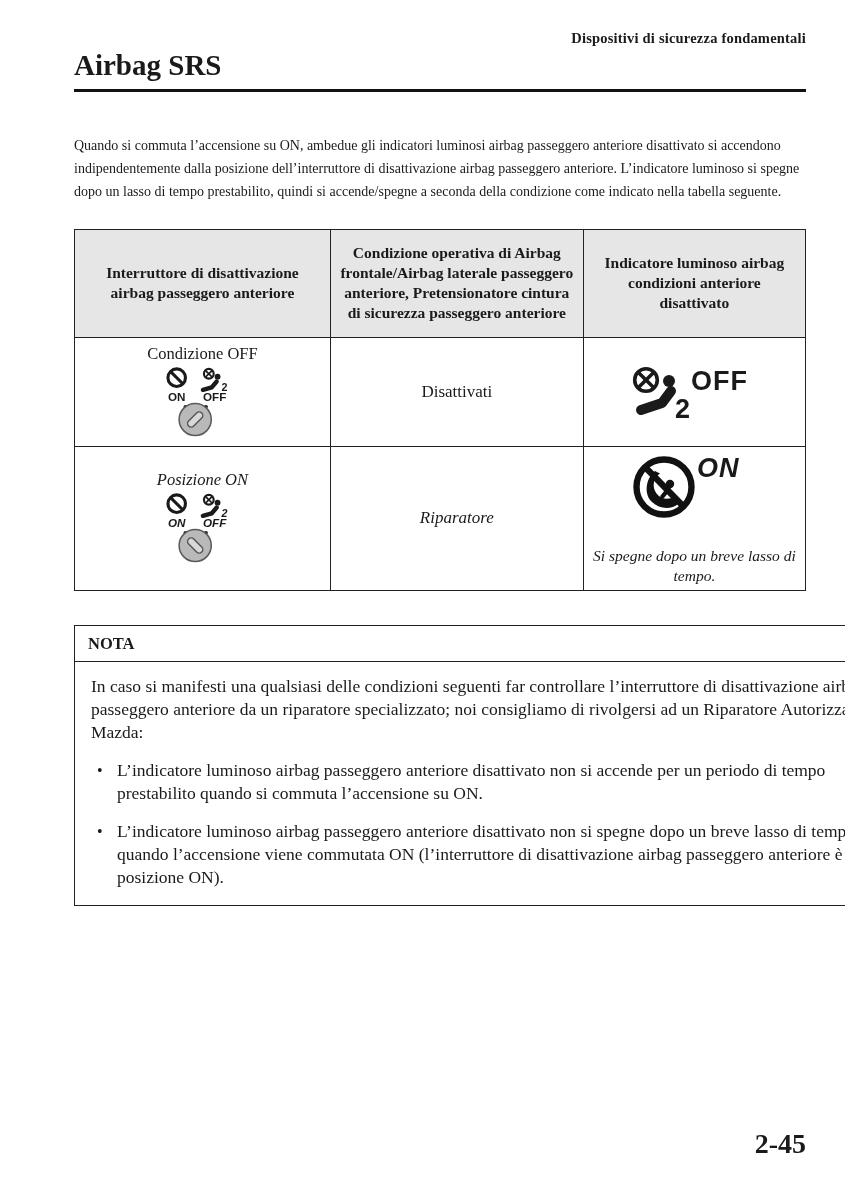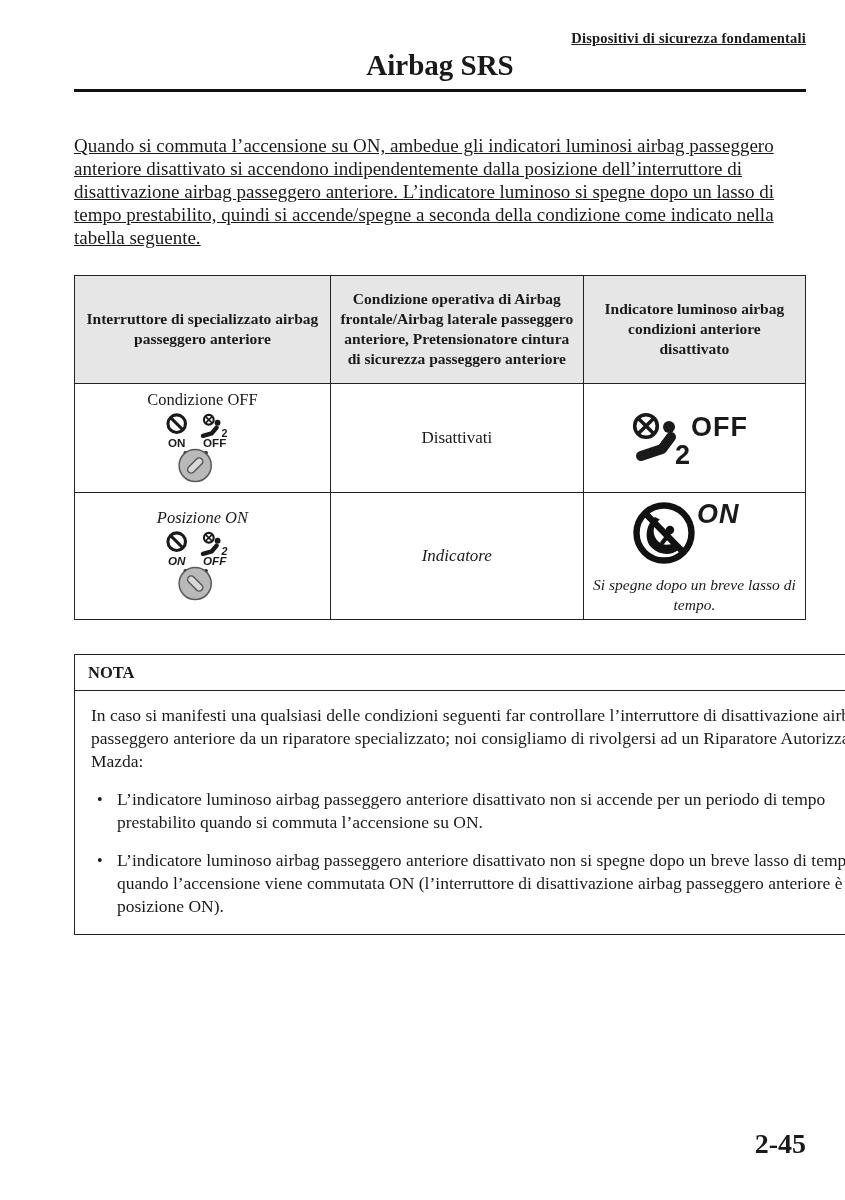--- a/index.html
+++ b/index.html
@@ -14,42 +14,40 @@
     padding: 30px 39px 0 74px;
     overflow: hidden;
   }
 
   
   .kicker {
     text-align: right;
     font-weight: bold;
     font-size: 14.5px;
     letter-spacing: 0.2px;
-    text-decoration: underline;
   }
   .title {
-    text-align: center;
+    text-align: left;
     font-weight: bold;
     font-size: 29px;
     margin-top: 3px;
     line-height: 1.1;
   }
   .title-rule {
     height: 3px;
     background: #111;
     margin-top: 7px;
   }
 
   
   .intro {
     margin-top: 42px;
-    font-size: 19px;
+    font-size: 14px;
     line-height: 23px;
     text-align: left;
-    text-decoration: underline;
   }
 
   
   table.srs {
     margin-top: 26px;
     width: 732px;
     border-collapse: collapse;
     table-layout: fixed;
   }
   table.srs th, table.srs td {
@@ -66,21 +64,21 @@
     height: 108px;
   }
   tr.row-off { height: 100px; }
   tr.row-on  { height: 122px; font-style: italic; }
   td .pos-label { font-size: 16.5px; margin-top: 2px; }
   td.cond { font-size: 17px; }
   .switch-wrap { margin-top: 2px; }
   .ind-caption {
     font-size: 15.5px;
     line-height: 20px;
-    margin-top: 6px;
+    margin-top: 23px;
   }
   .icon-stack { display: flex; flex-direction: column; align-items: center; }
 
   
   .note-box {
     margin-top: 34px;
     width: 828px;
     border: 1.7px solid #222;
   }
   .note-title {
@@ -133,21 +131,21 @@
   <p class="intro">Quando si commuta l’accensione su ON, ambedue gli indicatori luminosi airbag passeggero anteriore disattivato si accendono indipendentemente dalla posizione dell’interruttore di disattivazione airbag passeggero anteriore. L’indicatore luminoso si spegne dopo un lasso di tempo prestabilito, quindi si accende/spegne a seconda della condizione come indicato nella tabella seguente.</p>
 
   <table class="srs">
     <colgroup>
       <col style="width:35%">
       <col style="width:34.6%">
       <col style="width:30.4%">
     </colgroup>
     <tbody>
         <tr>
-      <th>Interruttore di specializzato airbag passeggero anteriore</th>
+      <th>Interruttore di disattivazione airbag passeggero anteriore</th>
       <th>Condizione operativa di Airbag frontale/Airbag laterale passeggero anteriore, Pretensionatore cintura di sicurezza passeggero anteriore</th>
       <th>Indicatore luminoso airbag condizioni anteriore disattivato</th>
     </tr>
 
     <tr class="row-off">
       <td>
         <div class="icon-stack">
           <div class="pos-label">Condizione OFF</div>
           <div class="switch-wrap">
             <svg width="118" height="72" viewBox="0 0 118 74">
@@ -214,21 +212,21 @@
                 <text class="icn-sans" x="79" y="26" font-size="11" fill="#1a1a1a">2</text>
               </g>
               <text class="icn-sans" x="72" y="36" font-size="12" text-anchor="middle" fill="#1a1a1a">OFF</text>
               <circle cx="63" cy="42" r="2" fill="#1a1a1a"></circle>
               <circle cx="52" cy="55" r="16.5" fill="#b9b9b9" stroke="#5a5a5a" stroke-width="1.6"></circle>
               <rect x="42.5" y="51.3" width="19" height="7.4" rx="3.7" fill="#d8d8d8" stroke="#555" stroke-width="1.5" transform="rotate(45 52 55)"></rect>
             </svg>
           </div>
         </div>
       </td>
-      <td class="cond">Indicatore</td>
+      <td class="cond">Riparatore</td>
       <td>
         <div class="icon-stack">
           <div>
             <svg width="126" height="68" viewBox="0 0 126 68">
               <circle cx="33" cy="36" r="27.5" fill="#ffffff" stroke="#111" stroke-width="6.4"></circle>
               <path d="M24 20 C 14 28, 13 44, 21 51 C 28 58, 40 59, 47 53 L 43.5 45.5 C 37.5 49.5, 29.5 48, 25.5 42.5 C 20.5 35.5, 22.5 26.5, 29 22.5 Z" fill="#111"></path>
               <circle cx="39" cy="33" r="4.2" fill="#111"></circle>
               <path d="M37.5 38 L31.5 45.5" stroke="#111" stroke-width="4.4" stroke-linecap="round"></path>
               <line x1="14.5" y1="16.5" x2="52" y2="55" stroke="#111" stroke-width="6.4"></line>
               <text class="icn-sans" x="66" y="26" font-size="27" letter-spacing="1" fill="#1a1a1a">ON</text>

